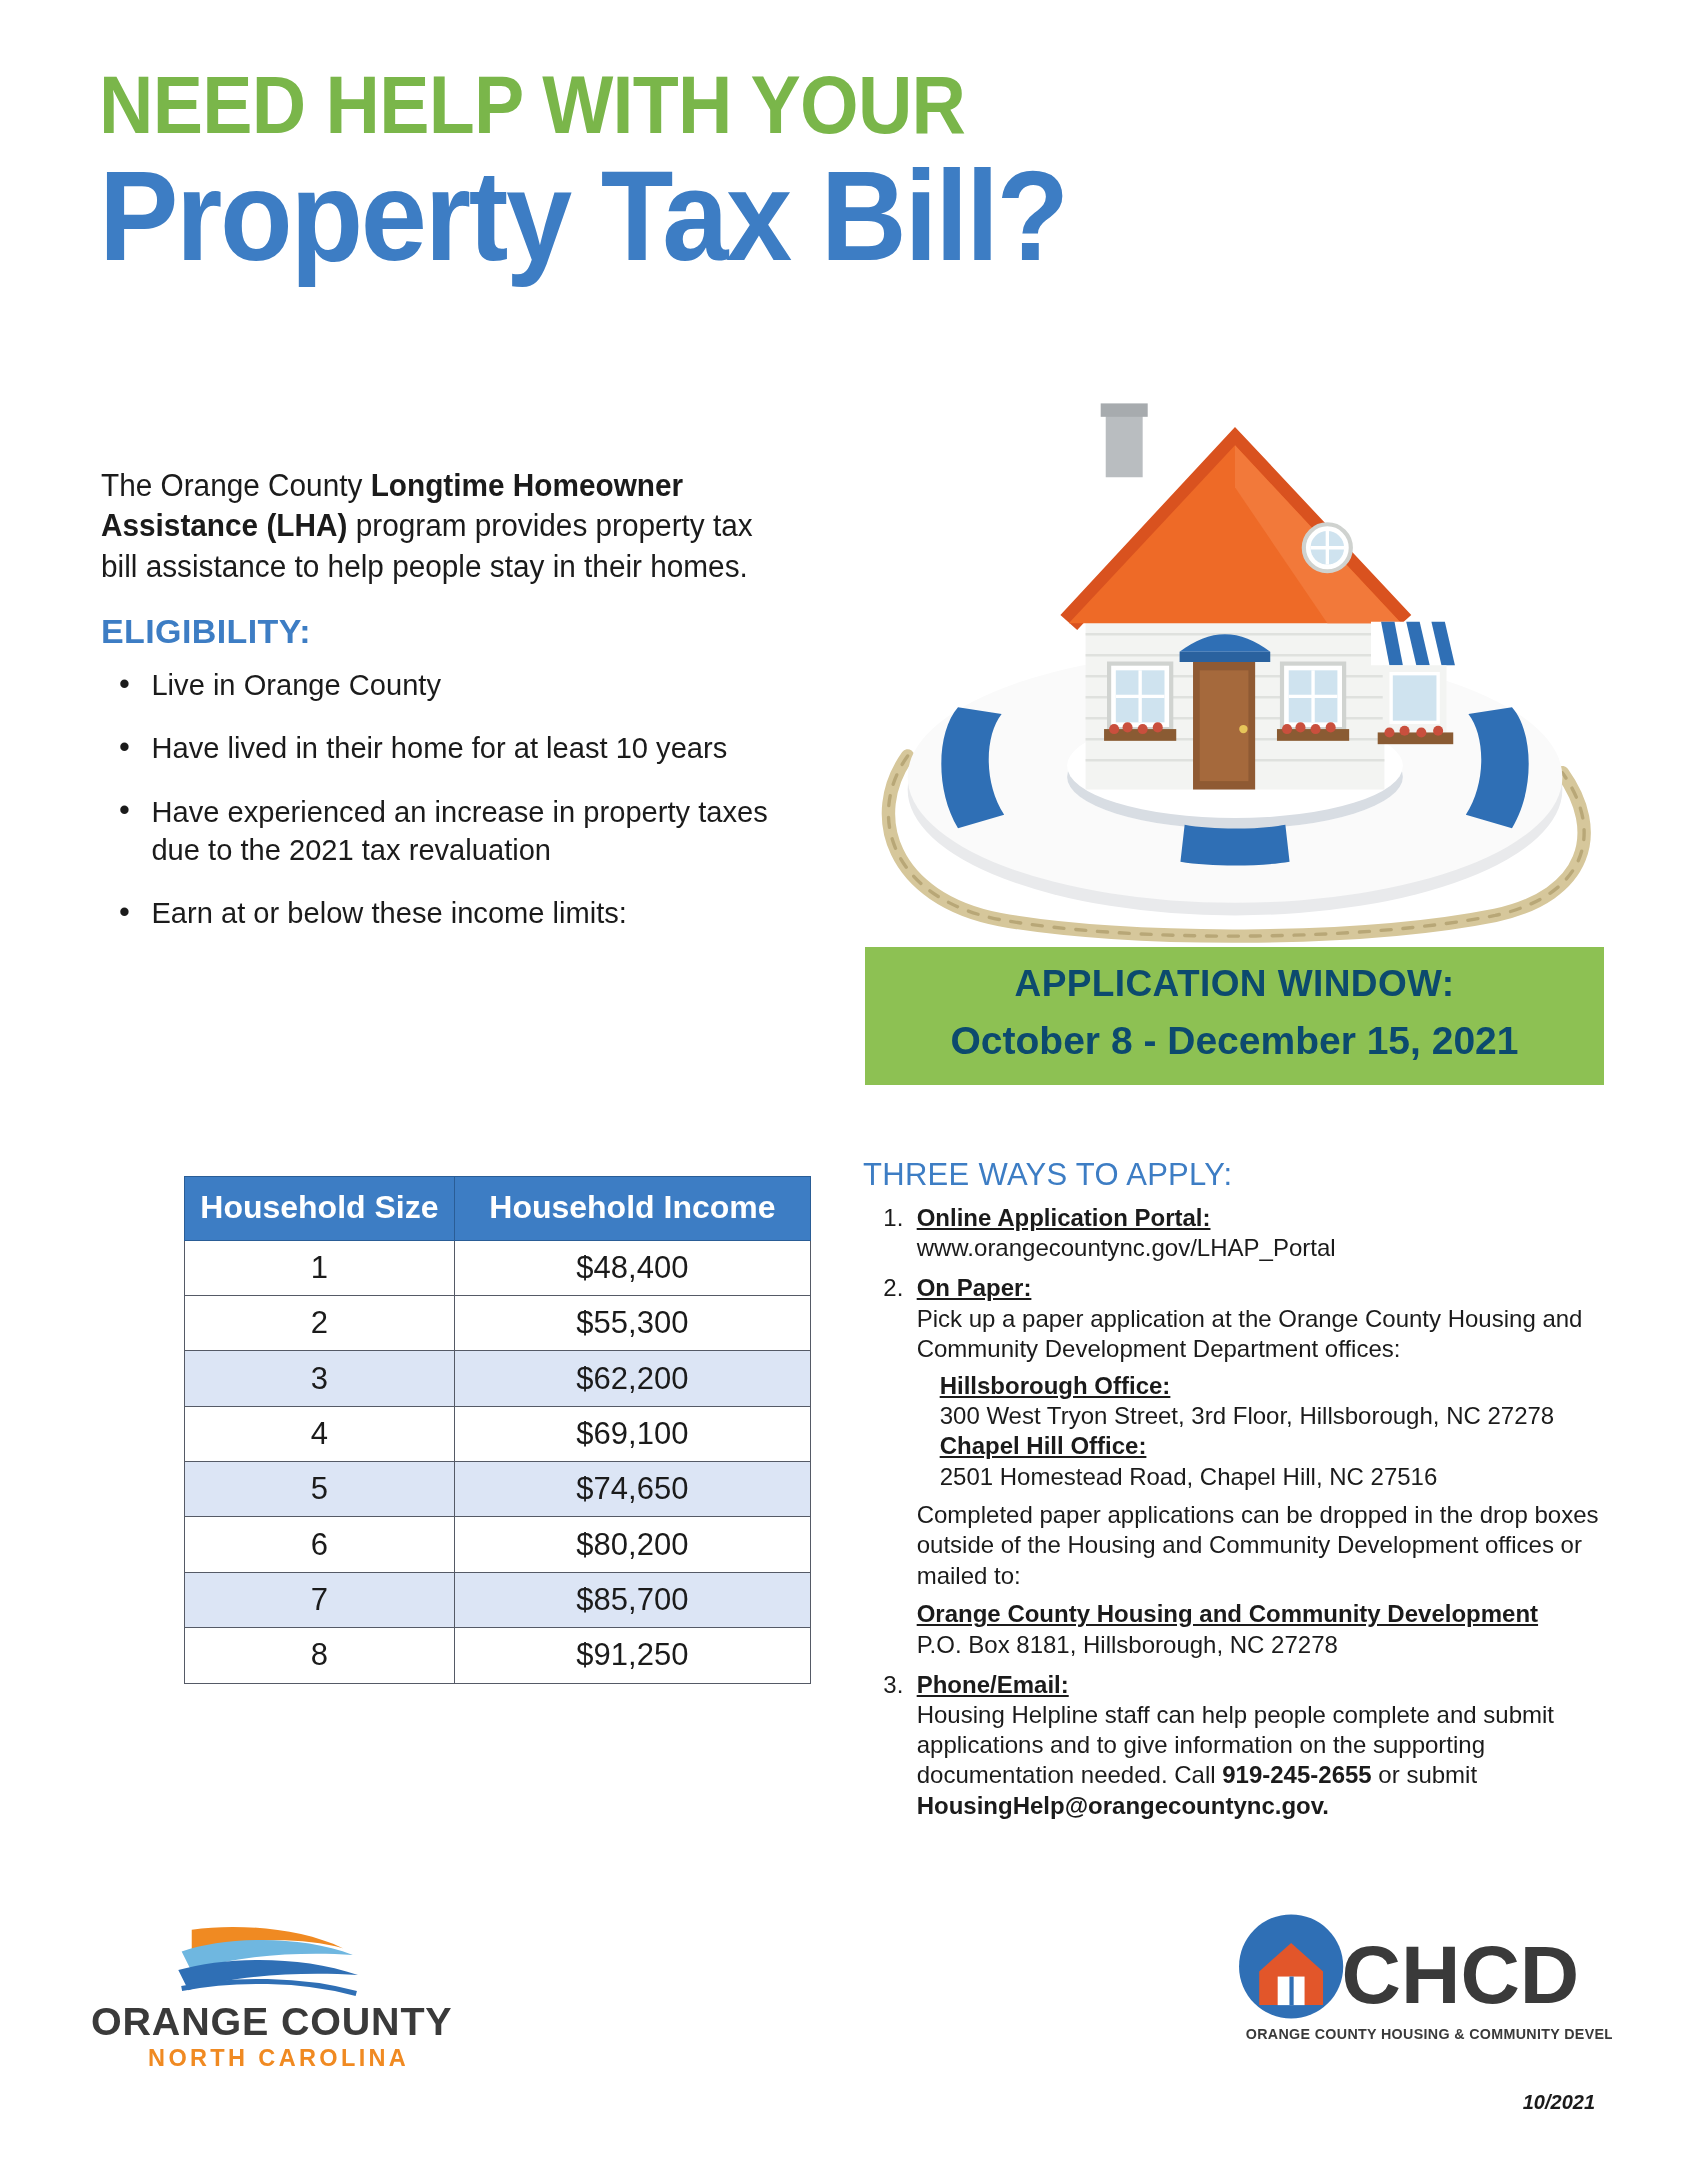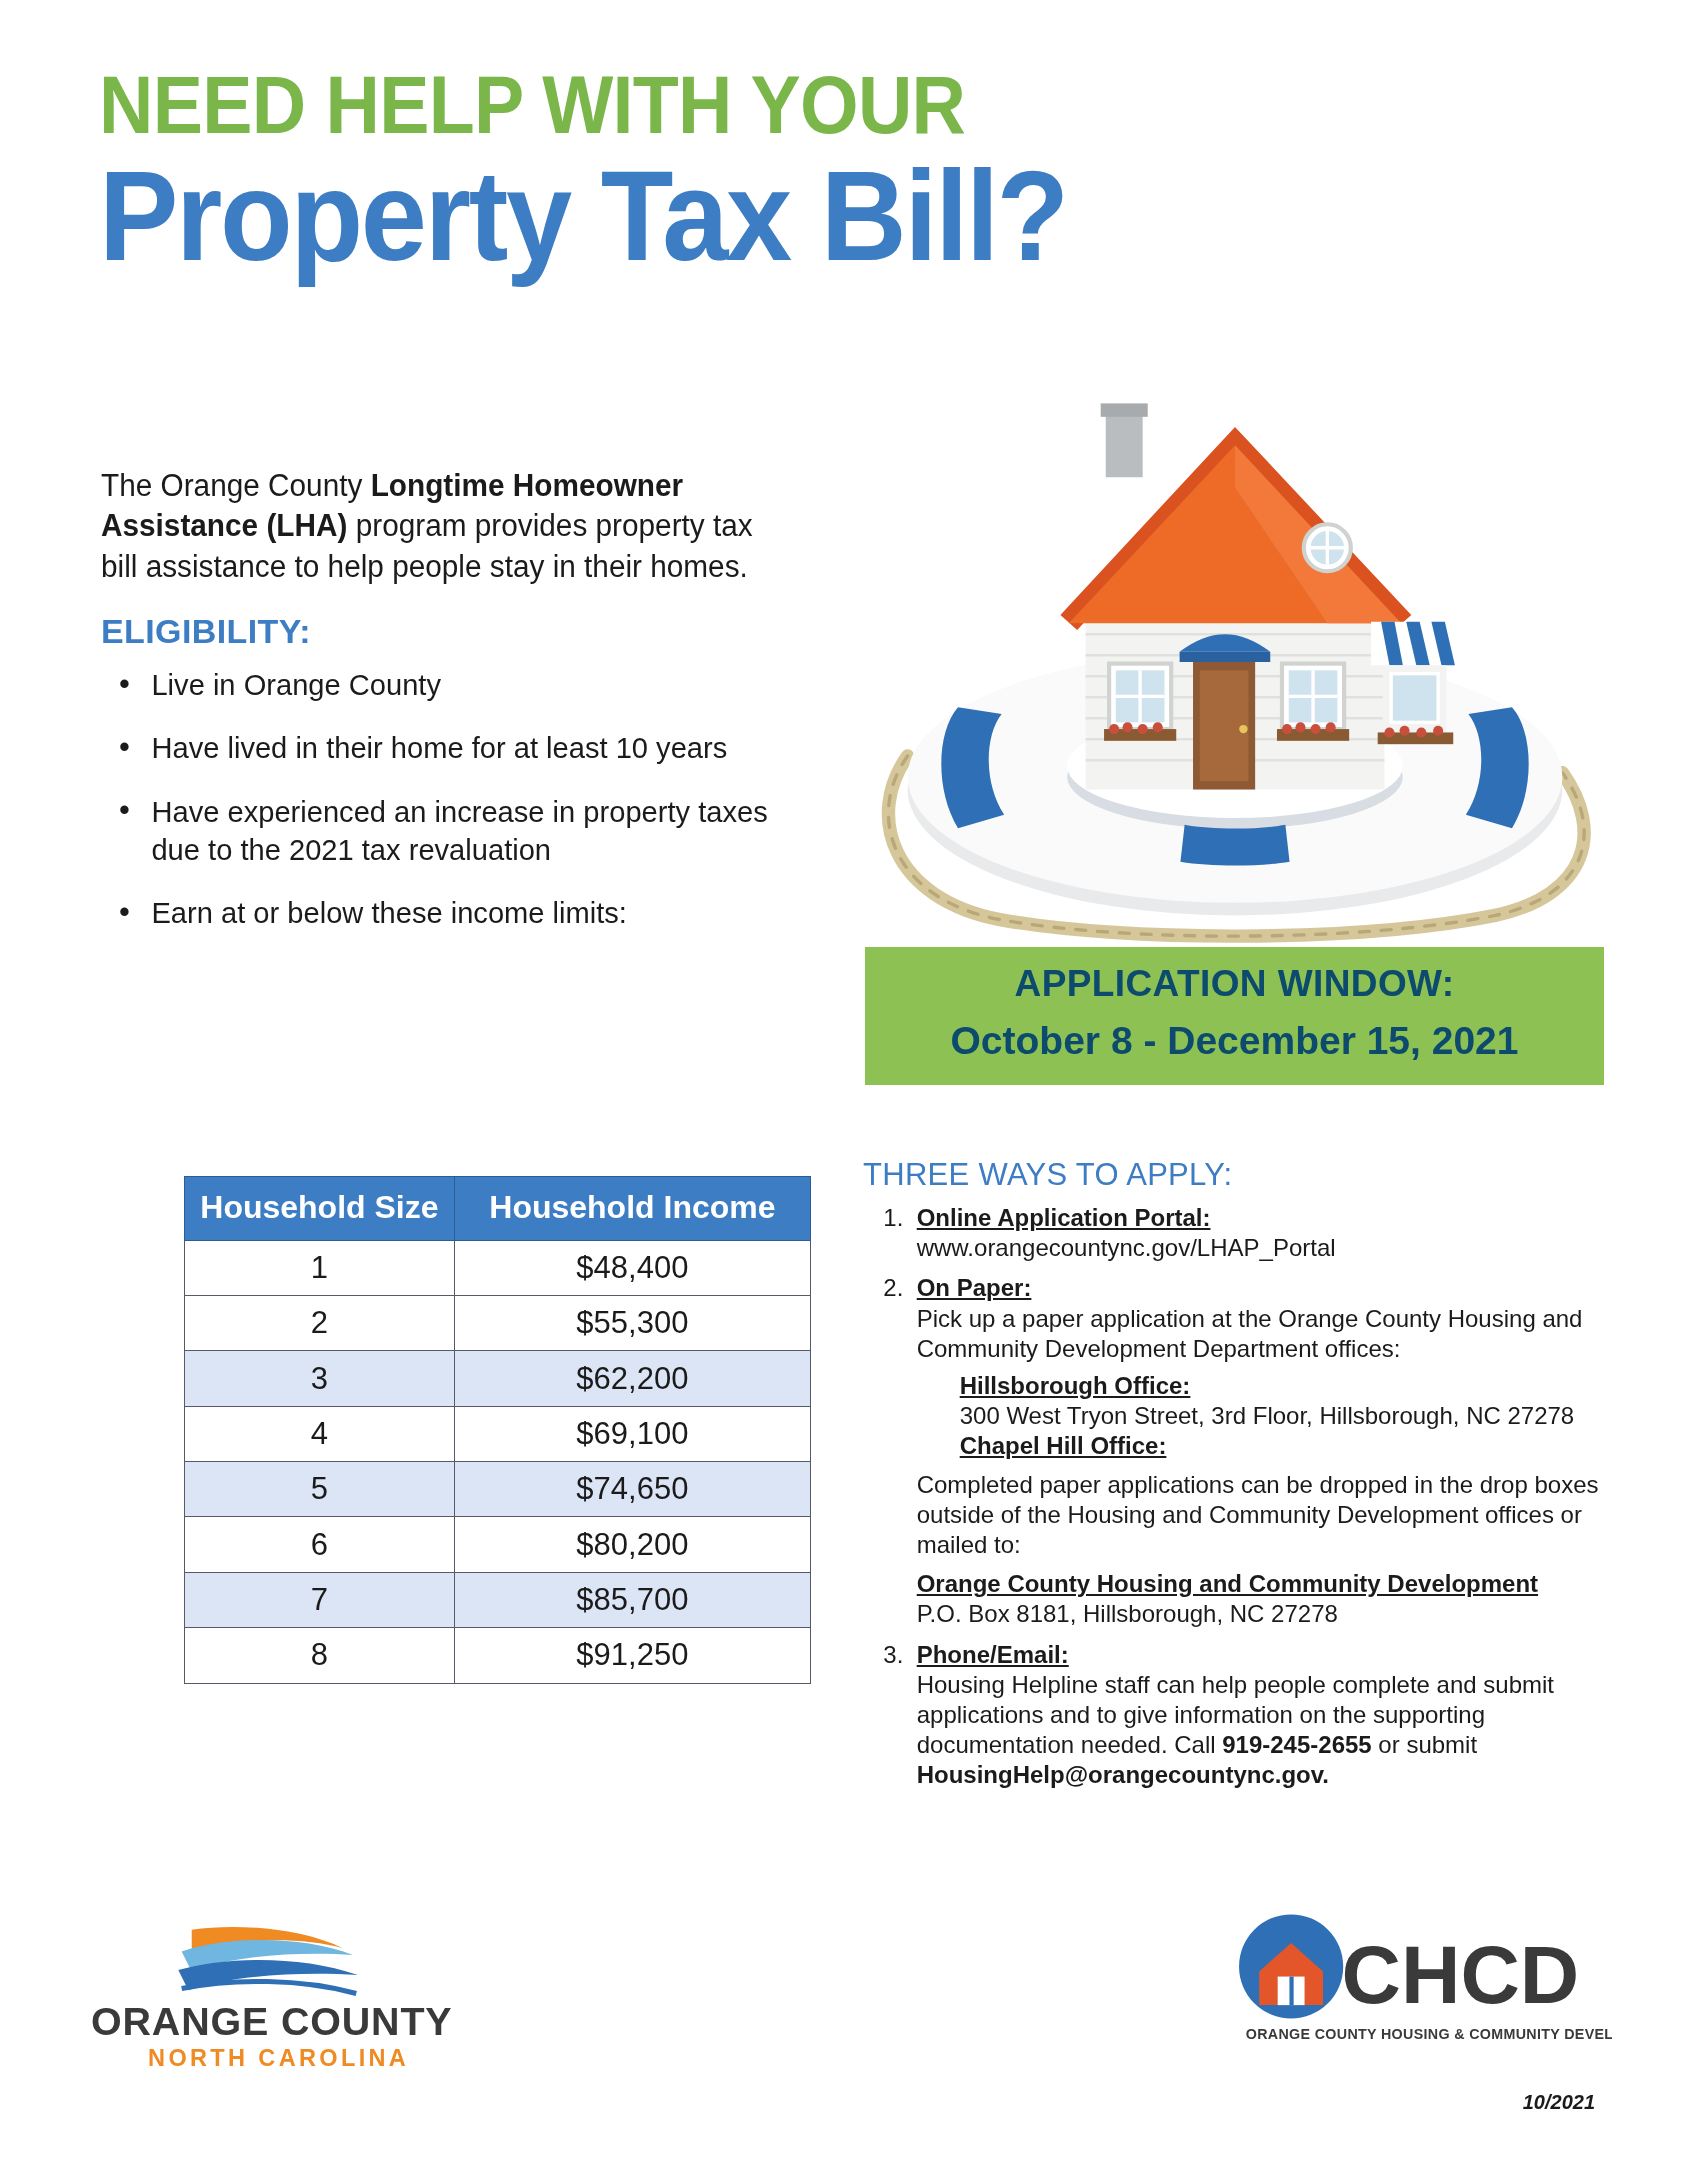--- a/index.html
+++ b/index.html
@@ -190,21 +190,21 @@
   }
   ol.apply-list > li {
     margin-bottom: 10px;
     padding-left: 6.7px;
   }
   ol.apply-list > li::marker {
     font-size: 24px;
   }
   .sub-head { font-weight: bold; text-decoration: underline; }
   .indent-block {
-    margin-left: 43px;
+    margin-left: 23px;
     margin-top: 6.7px;
   }
   .para { margin-top: 8.4px; }
   .tight { line-height: 1.22; }
 
   
   .footer-info {
     position: absolute;
     left: 511px;
     top: 1955px;
@@ -406,20 +406,21 @@
         <span class="sub-head">Online Application Portal:</span><br>
         <span>www.orangecountync.gov/LHAP_Portal</span>
       </li>
       <li>
         <span class="sub-head">On Paper:</span><br>
         <span class="tight">Pick up a paper application at the Orange County Housing and Community Development Department offices:</span>
         <div class="indent-block">
           <div class="sub-head">Hillsborough Office:</div>
           <div>300 West Tryon Street, 3rd Floor, Hillsborough, NC 27278</div>
           <div class="sub-head">Chapel Hill Office:</div>
+          <div>2501 Homestead Road, Chapel Hill, NC 27516</div>
         </div>
         <div class="para">Completed paper applications can be dropped in the drop boxes outside of the Housing and Community Development offices or mailed to:</div>
         <div class="para sub-head">Orange County Housing and Community Development</div>
         <div>P.O. Box 8181, Hillsborough, NC 27278</div>
       </li>
       <li>
         <span class="sub-head">Phone/Email:</span><br>
         <span>Housing Helpline staff can help people complete and submit applications and to give information on the supporting documentation needed. Call </span><b>919-245-2655</b><span> or submit </span><b>HousingHelp@orangecountync.gov.</b>
       </li>
     </ol>

